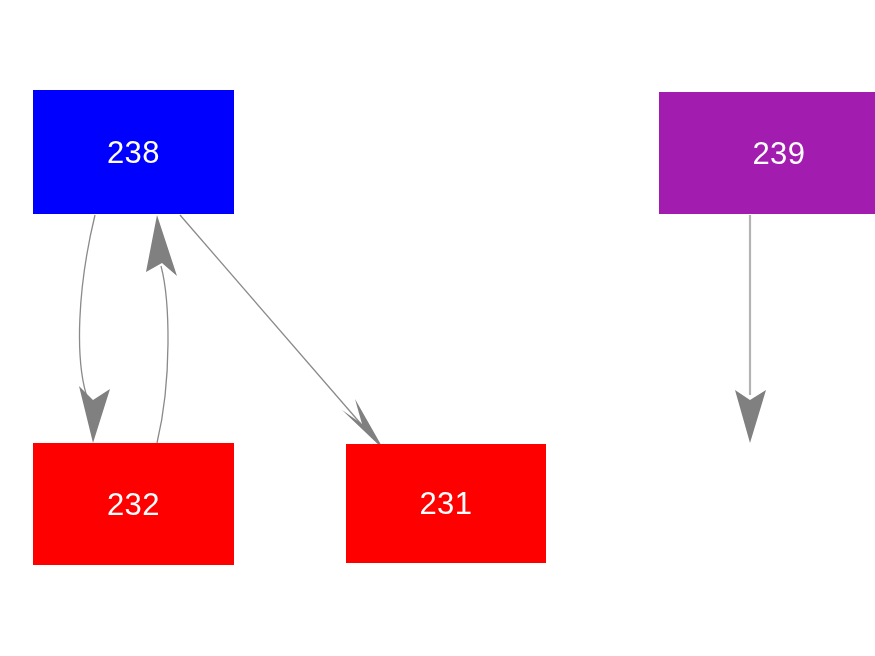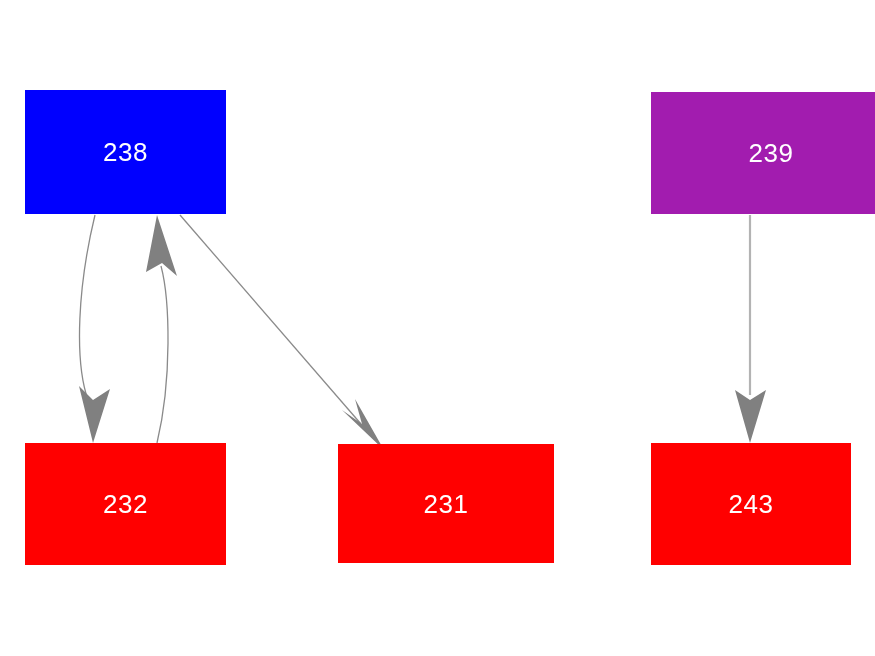--- a/index.html
+++ b/index.html
@@ -25,25 +25,26 @@
     height: 656px;
   }
   .node {
     position: absolute;
     display: flex;
     align-items: center;
     justify-content: center;
     box-sizing: border-box;
     color: #ffffff;
     font-family: "Liberation Sans", sans-serif;
-    font-size: 26px;
+    font-size: 31px;
     font-weight: 400;
     letter-spacing: 0.5px;
     line-height: 1;
     user-select: none;
+    margin-left: 8px;
   }
   .node-label {
     display: block;
   }
 </style>
 </head>
 <body>
 
 <div id="canvas">
 
@@ -76,21 +77,18 @@
   </div>
 
   <div class="node" style="left:651px; top:92px; width:240px; height:122px; background:#a21caf;">
     <span class="node-label">239</span>
   </div>
 
   <div class="node" style="left:25px; top:443px; width:201px; height:122px; background:#ff0000;justify-content:center;">
     <span class="node-label">232</span>
   </div>
 
-  <div class="node" style="left:338px; top:444px; width:216px; height:119px; background:#ff0000;justify-content:center;">
+  <div class="node" style="left:338px; top:444px; width:200px; height:119px; background:#ff0000;justify-content:center;">
     <span class="node-label">231</span>
   </div>
 
-  <div class="node" style="left:651px; top:443px; width:200px; height:122px; background:#ff0000;">
-    <span class="node-label">243</span>
-  </div>
 
 </div>
 
 </body></html>

